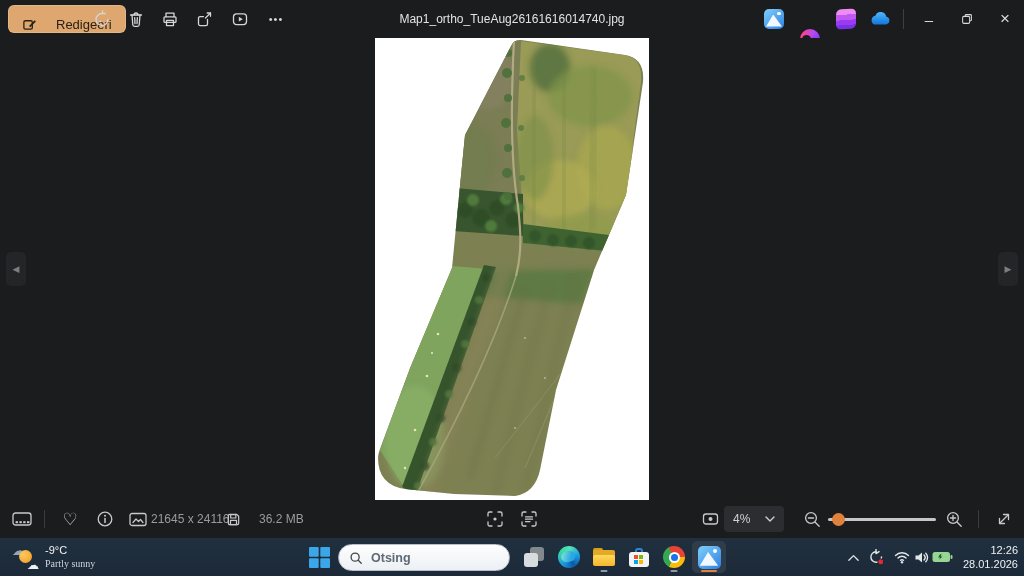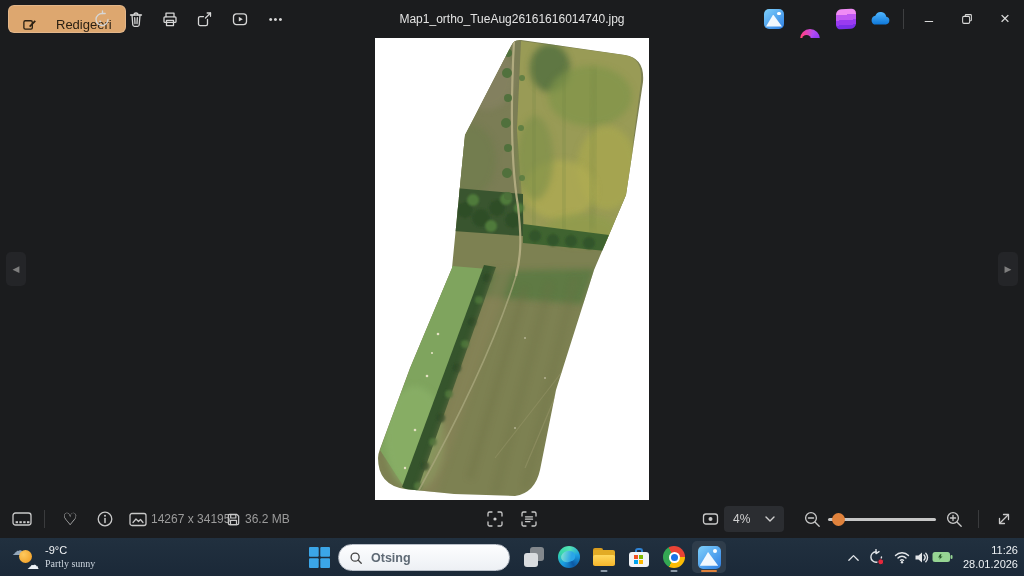--- a/index.html
+++ b/index.html
@@ -339,29 +339,29 @@
           <line x1="9" y1="8.4" x2="9" y2="12.4" stroke-width="1.5"></line>
           <circle cx="9" cy="5.8" r="1" fill="#c9c9c9" stroke="none"></circle>
       </svg>
     </div>
     <div class="sb-btn" style="left:126px;width:24px">
       <svg width="18" height="15" viewBox="0 0 18 15">
         <rect x="1" y="1.5" width="16" height="12" rx="2"></rect>
         <path d="M4,10.5 L7,7 L9.5,9.5 L11.5,7.5 L14,10.5" stroke-width="1.2"></path>
       </svg>
     </div>
-    <div class="sb-text" style="left:151px">14267 x 34195</div>
+    <div class="sb-text" style="left:151px">21645 x 24116</div>
     <div class="sb-btn" style="left:222px;width:22px">
       <svg width="15" height="15" viewBox="0 0 16 16">
         <path d="M2.5,4 a1.5,1.5 0 0 1 1.5,-1.5 h7.5 L13.5,4.5 v7.5 a1.5,1.5 0 0 1 -1.5,1.5 h-8 a1.5,1.5 0 0 1 -1.5,-1.5 z"></path>
         <rect x="5" y="2.8" width="5.5" height="3.6"></rect>
           <rect x="4.8" y="9" width="6.4" height="4.5"></rect>
       </svg>
     </div>
-    <div class="sb-text" style="left:245px">36.2 MB</div>
+    <div class="sb-text" style="left:259px">36.2 MB</div>
 
     <div class="sb-btn" style="left:480px;width:30px">
       <svg width="18" height="18" viewBox="0 0 18 18">
         <path d="M2,6 V3.5 a1.5,1.5 0 0 1 1.5,-1.5 H6"></path>
           <path d="M12,2 h2.5 a1.5,1.5 0 0 1 1.5,1.5 V6"></path>
         <path d="M16,12 v2.5 a1.5,1.5 0 0 1 -1.5,1.5 H12"></path>
           <path d="M6,16 H3.5 a1.5,1.5 0 0 1 -1.5,-1.5 V12"></path>
         <circle cx="9" cy="9" r="1.6" fill="#c9c9c9" stroke="none"></circle>
       </svg>
     </div>
@@ -520,18 +520,18 @@
       </svg>
     </div>
     <div class="tray-btn" style="left:929px;width:26px">
       <svg width="21" height="12" viewBox="0 0 21 12">
         <rect x="0.5" y="1" width="17.5" height="10" rx="2.5" fill="#96d593" stroke="none"></rect>
         <rect x="18.5" y="4" width="2" height="4" rx="1" fill="#96d593" stroke="none"></rect>
         <path d="M8,3.2 L6.2,6.4 h2 L7,8.8 L10.6,5.4 h-2 L9.6,3.2 z" fill="#245427" stroke="none"></path>
       </svg>
     </div>
     <div class="clock">
-      <div>11:26</div>
+      <div>12:26</div>
       <div>28.01.2026</div>
     </div>
   </div>
 
 </div>
 
 </body></html>

